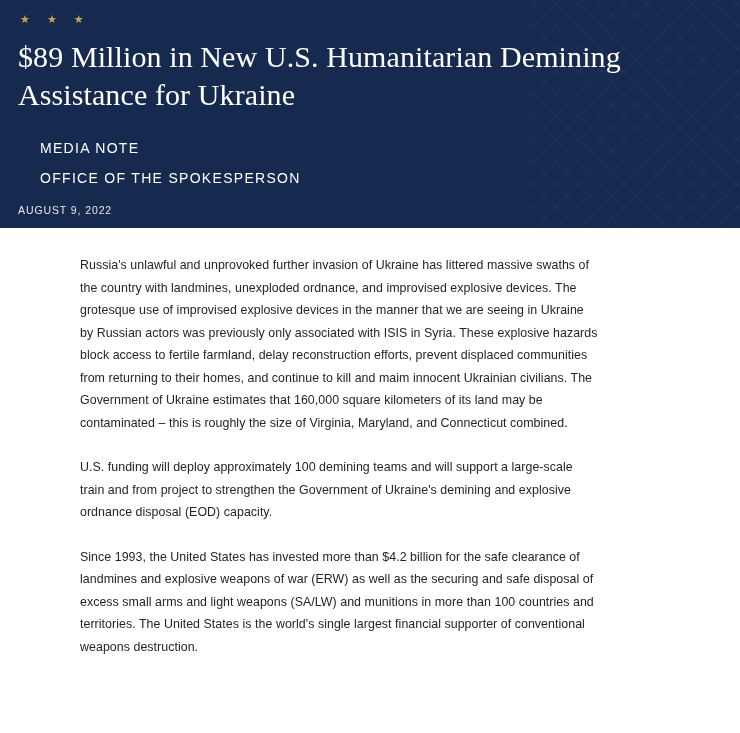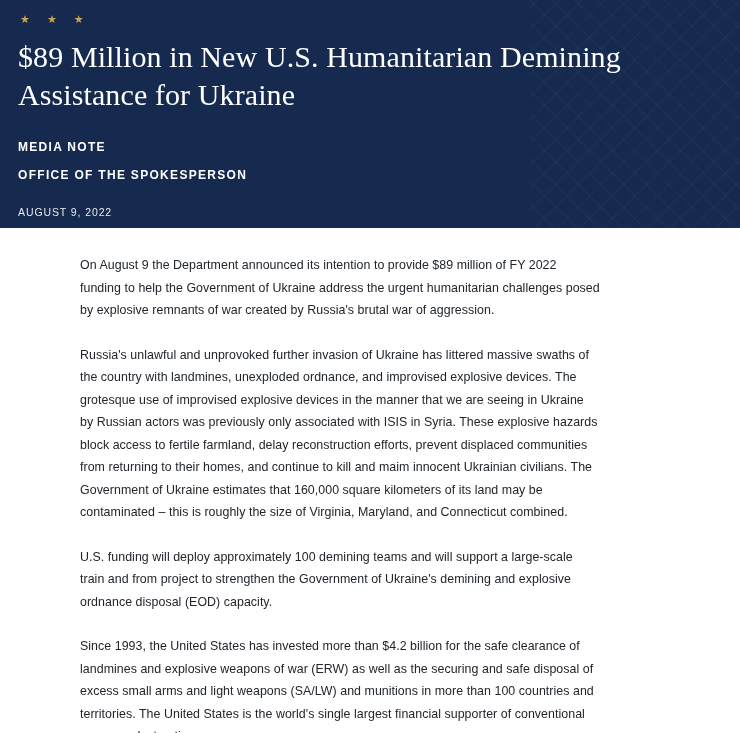--- a/index.html
+++ b/index.html
@@ -55,32 +55,33 @@
     color: #ffffff;
     font-size: 30px;
     line-height: 38px;
     font-weight: 400;
     margin: 0 0 26px 0;
     max-width: 690px;
     letter-spacing: 0.1px;
   }
   .meta-line {
     color: #ffffff;
-    font-size: 12px;
-    font-weight: bold;
+    font-size: 14px;
+    font-weight: normal;
     letter-spacing: 1.3px;
     margin-bottom: 14px;
     text-transform: uppercase;
+    margin-left: 22px;
   }
   .meta-date {
     color: #e8e8e8;
     font-size: 10.5px;
     letter-spacing: 0.9px;
     text-transform: uppercase;
-    margin-top: 24px;
+    margin-top: 18px;
   }
   
   .content {
     padding: 26px 140px 0 80px;
     box-sizing: border-box;
   }
   .content p {
     color: #20262c;
     font-size: 12.4px;
     line-height: 22.5px;
@@ -96,20 +97,19 @@
 
   <div class="banner">
     <div class="stars">★ ★ ★</div>
     <h1 class="doc-title">$89 Million in New U.S. Humanitarian Demining Assistance for Ukraine</h1>
     <div class="meta-line">MEDIA NOTE</div>
     <div class="meta-line">OFFICE OF THE SPOKESPERSON</div>
     <div class="meta-date">AUGUST 9, 2022</div>
   </div>
 
   <div class="content">
-    <p>On August 9 the Department announced its intention to provide $89 million of FY 2022 funding to help the Government of Ukraine address the urgent humanitarian challenges posed by explosive remnants of war created by Russia's brutal war of aggression.</p>
     <p>Russia's unlawful and unprovoked further invasion of Ukraine has littered massive swaths of the country with landmines, unexploded ordnance, and improvised explosive devices.  The grotesque use of improvised explosive devices in the manner that we are seeing in Ukraine by Russian actors was previously only associated with ISIS in Syria.  These explosive hazards block access to fertile farmland, delay reconstruction efforts, prevent displaced communities from returning to their homes, and continue to kill and maim innocent Ukrainian civilians.  The Government of Ukraine estimates that 160,000 square kilometers of its land may be contaminated – this is roughly the size of Virginia, Maryland, and Connecticut combined.</p>
     <p>U.S. funding will deploy approximately 100 demining teams and will support a large-scale train and from project to strengthen the Government of Ukraine's demining and explosive ordnance disposal (EOD) capacity.</p>
     <p>Since 1993, the United States has invested more than $4.2 billion for the safe clearance of landmines and explosive weapons of war (ERW) as well as the securing and safe disposal of excess small arms and light weapons (SA/LW) and munitions in more than 100 countries and territories.  The United States is the world's single largest financial supporter of conventional weapons destruction.</p>
 
   </div>
 
 </div>
 
 </body></html>

